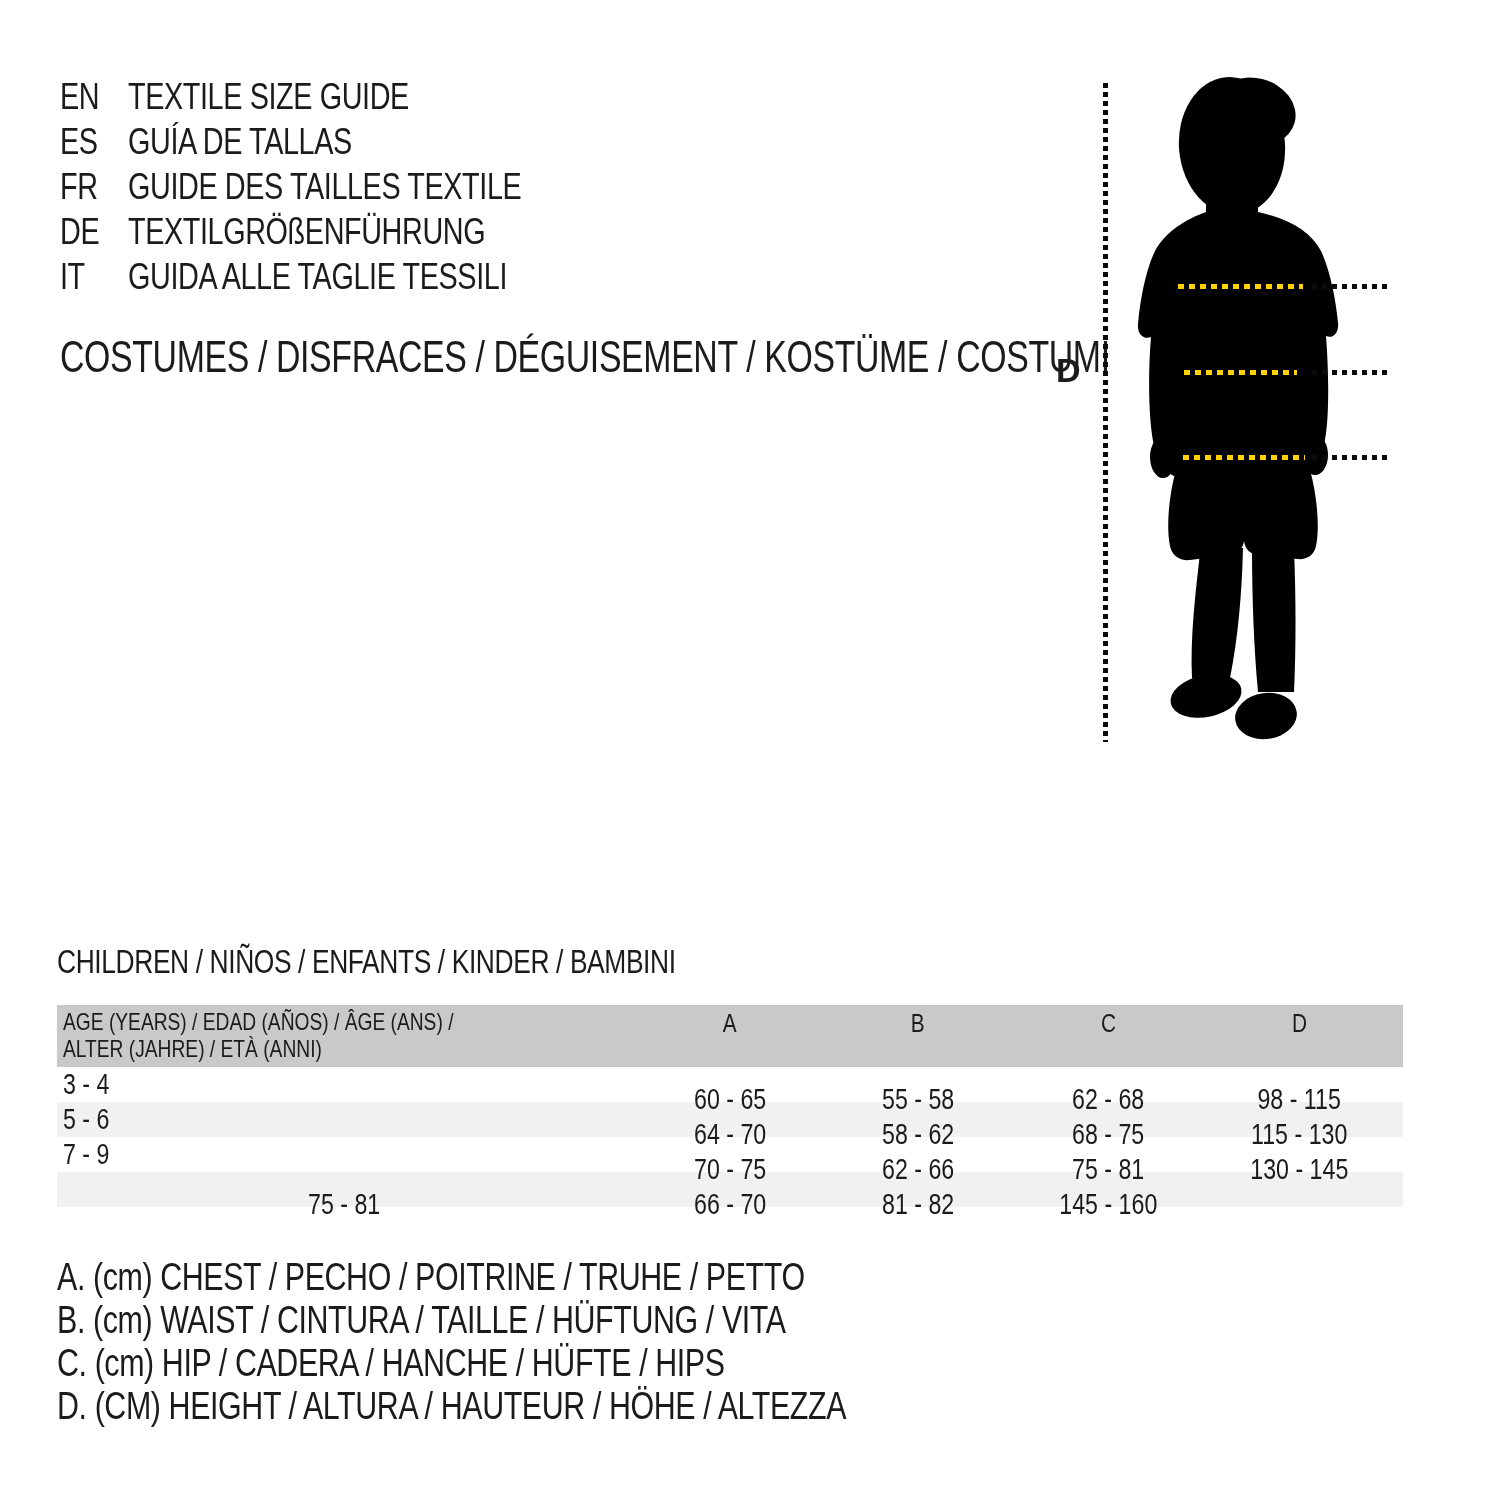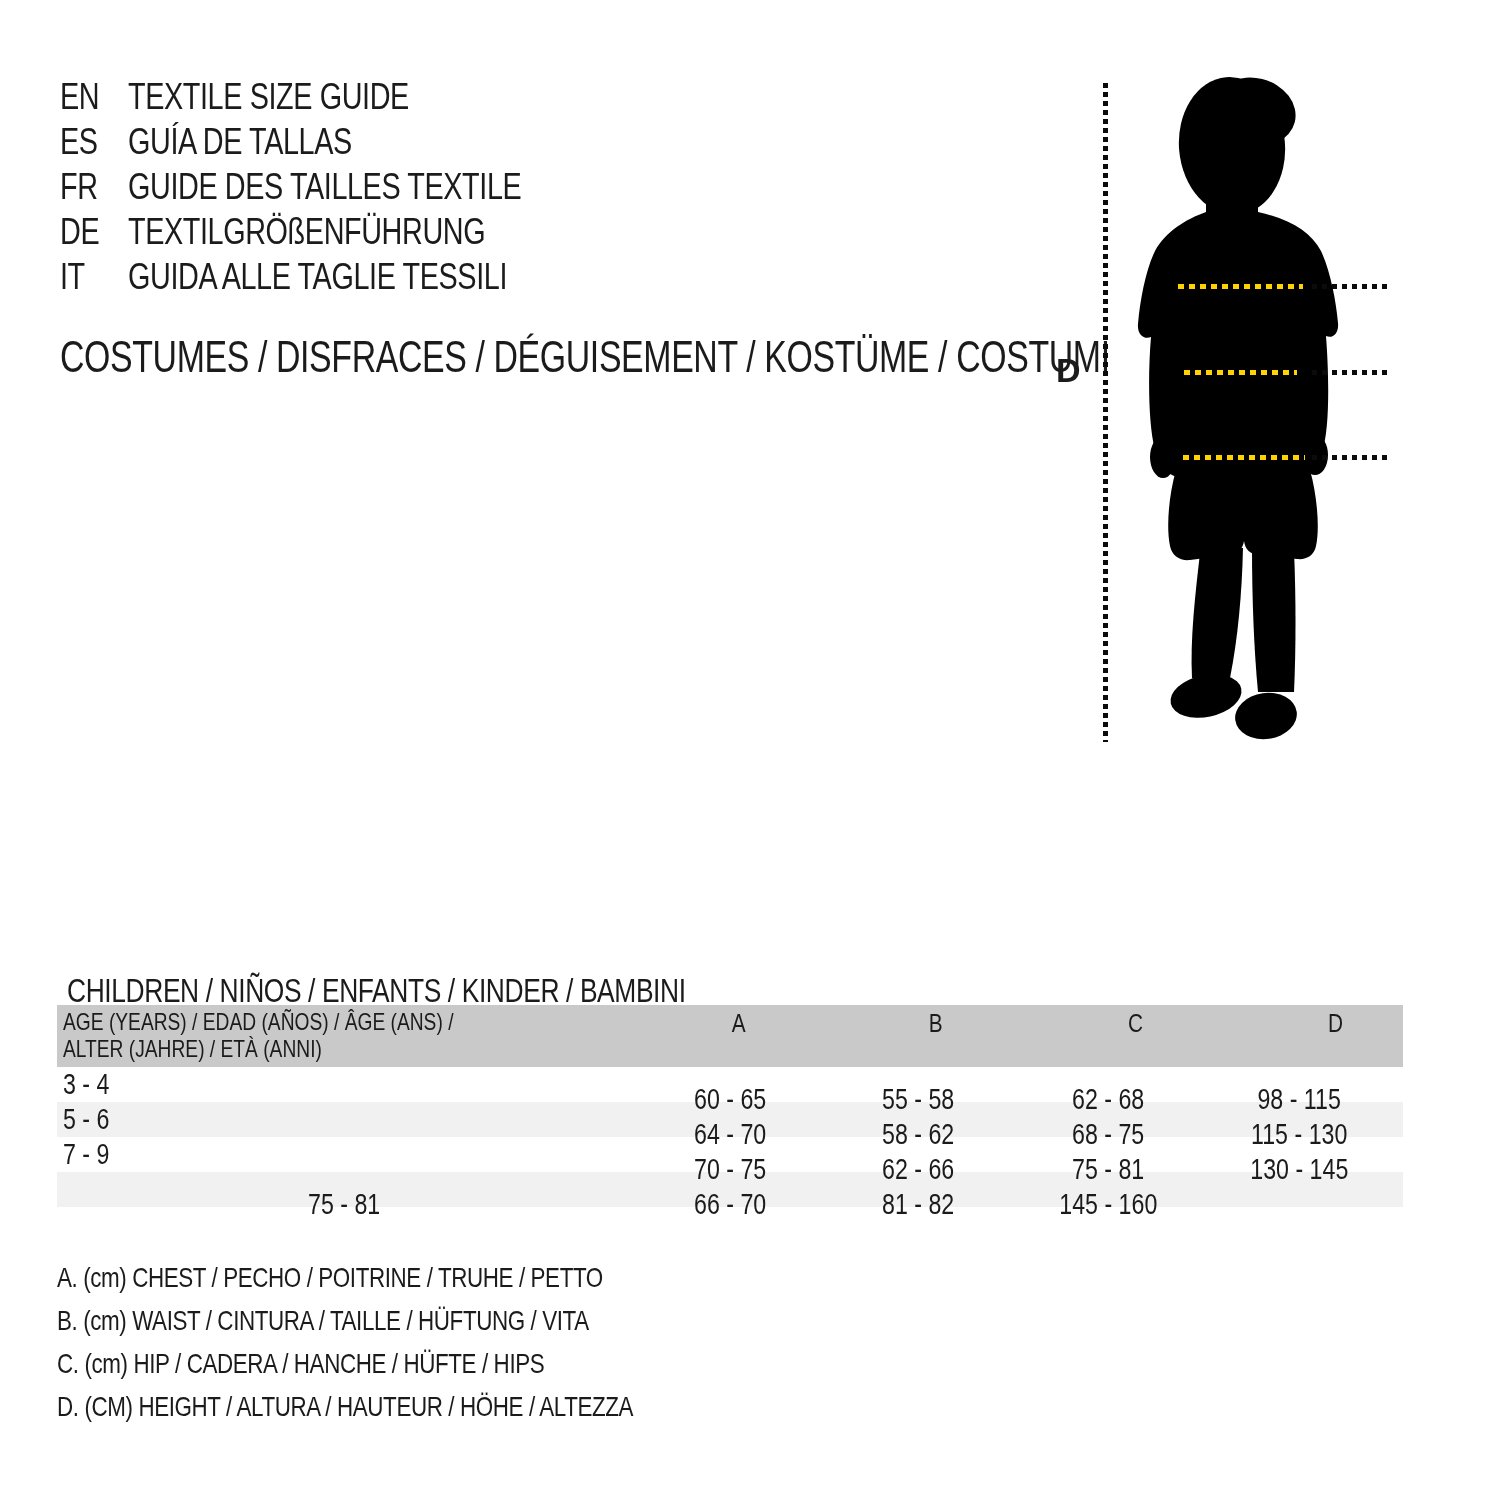--- a/index.html
+++ b/index.html
@@ -23,35 +23,35 @@
   #dline-v{position:absolute;left:1103px;top:83px;width:5px;height:659px;
     background:repeating-linear-gradient(to bottom,#0b0b0b 0 5px,transparent 5px 9px);}
   .fig-label{position:absolute;font-size:34px;font-weight:700;line-height:34px;}
   #silhouette{position:absolute;left:1100px;top:60px;width:320px;height:700px;}
   .dash-y{position:absolute;height:5px;z-index:3;
     background:repeating-linear-gradient(to right,#ffd200 0 6px,transparent 6px 11px);}
   .dash-b{position:absolute;height:5px;z-index:2;
     background:repeating-linear-gradient(to right,#0b0b0b 0 5px,transparent 5px 10px);}
 
   
-  #children-heading{position:absolute;left:67px;top:942px;height:40px;line-height:40px;
-    font-size:33px;letter-spacing:-0.5px;margin-top:29px;}
+  #children-heading{position:absolute;left:57px;top:942px;height:40px;line-height:40px;
+    font-size:33px;letter-spacing:-0.5px;}
   #size-table{position:absolute;left:57px;top:1005px;width:1392px;font-size:29px;}
   .t-row{display:grid;grid-template-columns:575px 196px 180px 200px 182px 59px;}
-  .t-head{background:#c9c9c9;height:62px;gap:9px;}
+  .t-head{background:#c9c9c9;height:62px;}
   .t-head .age-cell{padding:3px 0 0 6px;font-size:24px;line-height:27px;}
   .t-head .col-cell{font-size:26px;padding-top:3px;text-align:center;}
   .t-data{height:35px;line-height:35px;}
   .t-data.stripe{background:#f1f1f1;}
   .age-val{padding-left:6px;text-align:left;}
   .num-cell{text-align:center;margin-top:15px;}
 
   
   #legend{position:absolute;left:57px;top:1256px;}
-  .legend-row{height:43px;line-height:43px;font-size:28px;letter-spacing:-0.5px;}
+  .legend-row{height:43px;line-height:43px;font-size:38px;letter-spacing:-0.5px;}
 </style>
 </head>
 <body>
 
 <div id="page">
 
   <div id="langs">
     <div class="lang-row">
       <span class="lang-code"><span class="cond">EN</span></span>
       <span class="cond">TEXTILE SIZE GUIDE</span>

